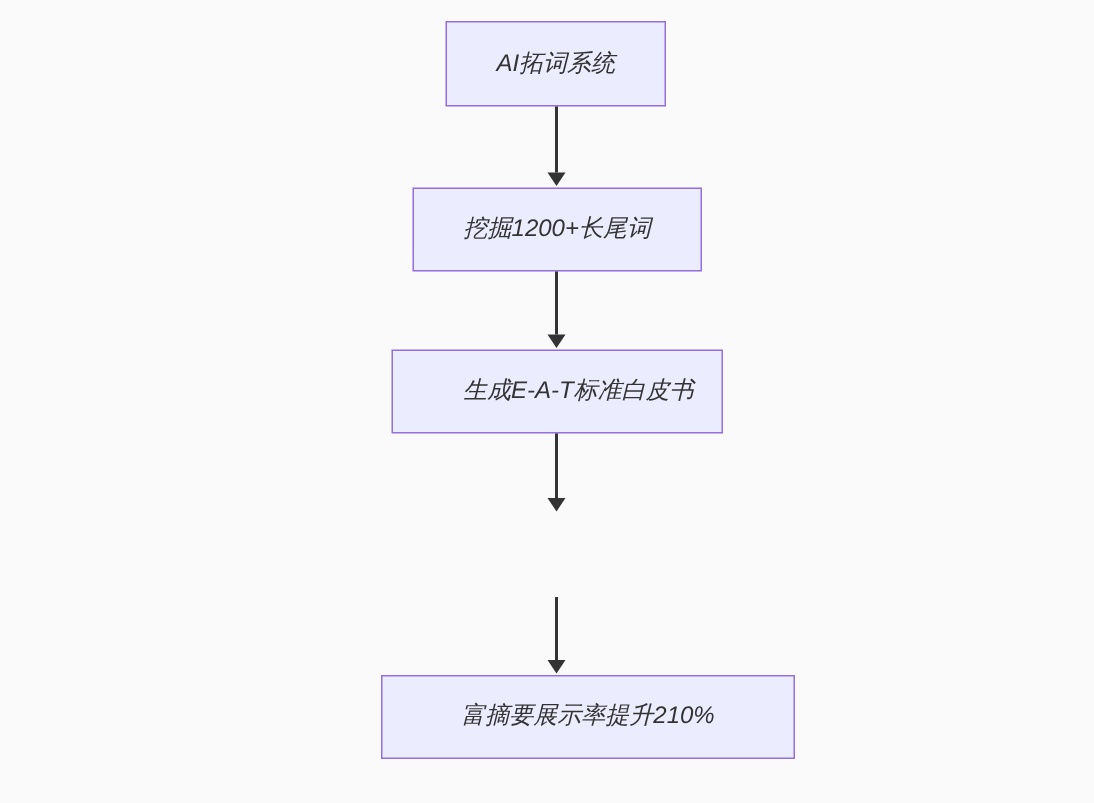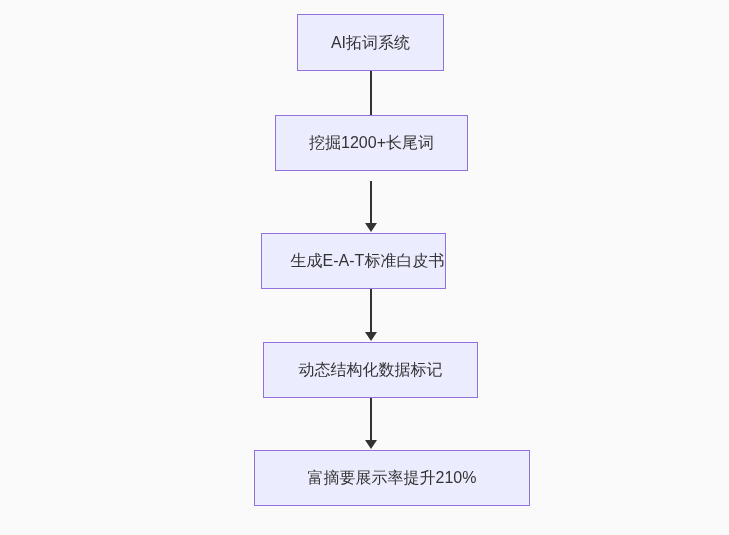--- a/index.html
+++ b/index.html
@@ -27,24 +27,25 @@
     display: flex;
     align-items: center;
     justify-content: center;
     background: var(--node-fill);
     border: 1px solid var(--node-border);
     color: var(--text);
     font-size: 16px;
     line-height: 1;
     text-align: center;
     white-space: nowrap;
+    font-style: italic;
   }
   .node-1 { left: 297px; top: 14px;  width: 147px; height: 57px; }
-  .node-2 { left: 275px; top: 115px; width: 193px; height: 56px; }
-  .node-3 { left: 261px; top: 233px; width: 185px; height: 56px; padding-left: 28px; }
+  .node-2 { left: 275px; top: 125px; width: 193px; height: 56px; }
+  .node-3 { left: 261px; top: 233px; width: 221px; height: 56px; padding-left: 28px; }
   .node-4 { left: 263px; top: 342px; width: 215px; height: 56px; }
   .node-5 { left: 254px; top: 450px; width: 276px; height: 56px; }
 
   .edge {
     position: absolute;
     left: 365px;          
     width: 12px;
     display: flex;
     flex-direction: column;
     align-items: center;
@@ -90,23 +91,20 @@
 
   <div class="node node-3">
     <span>生成E-A-T标准白皮书</span>
   </div>
 
   <div class="edge edge-3">
     <div class="line"></div>
     <div class="head"></div>
   </div>
 
-  <div class="node node-4">
-    <span>动态结构化数据标记</span>
-  </div>
 
   <div class="edge edge-4">
     <div class="line"></div>
     <div class="head"></div>
   </div>
 
   <div class="node node-5">
     <span>富摘要展示率提升210%</span>
   </div>
 

